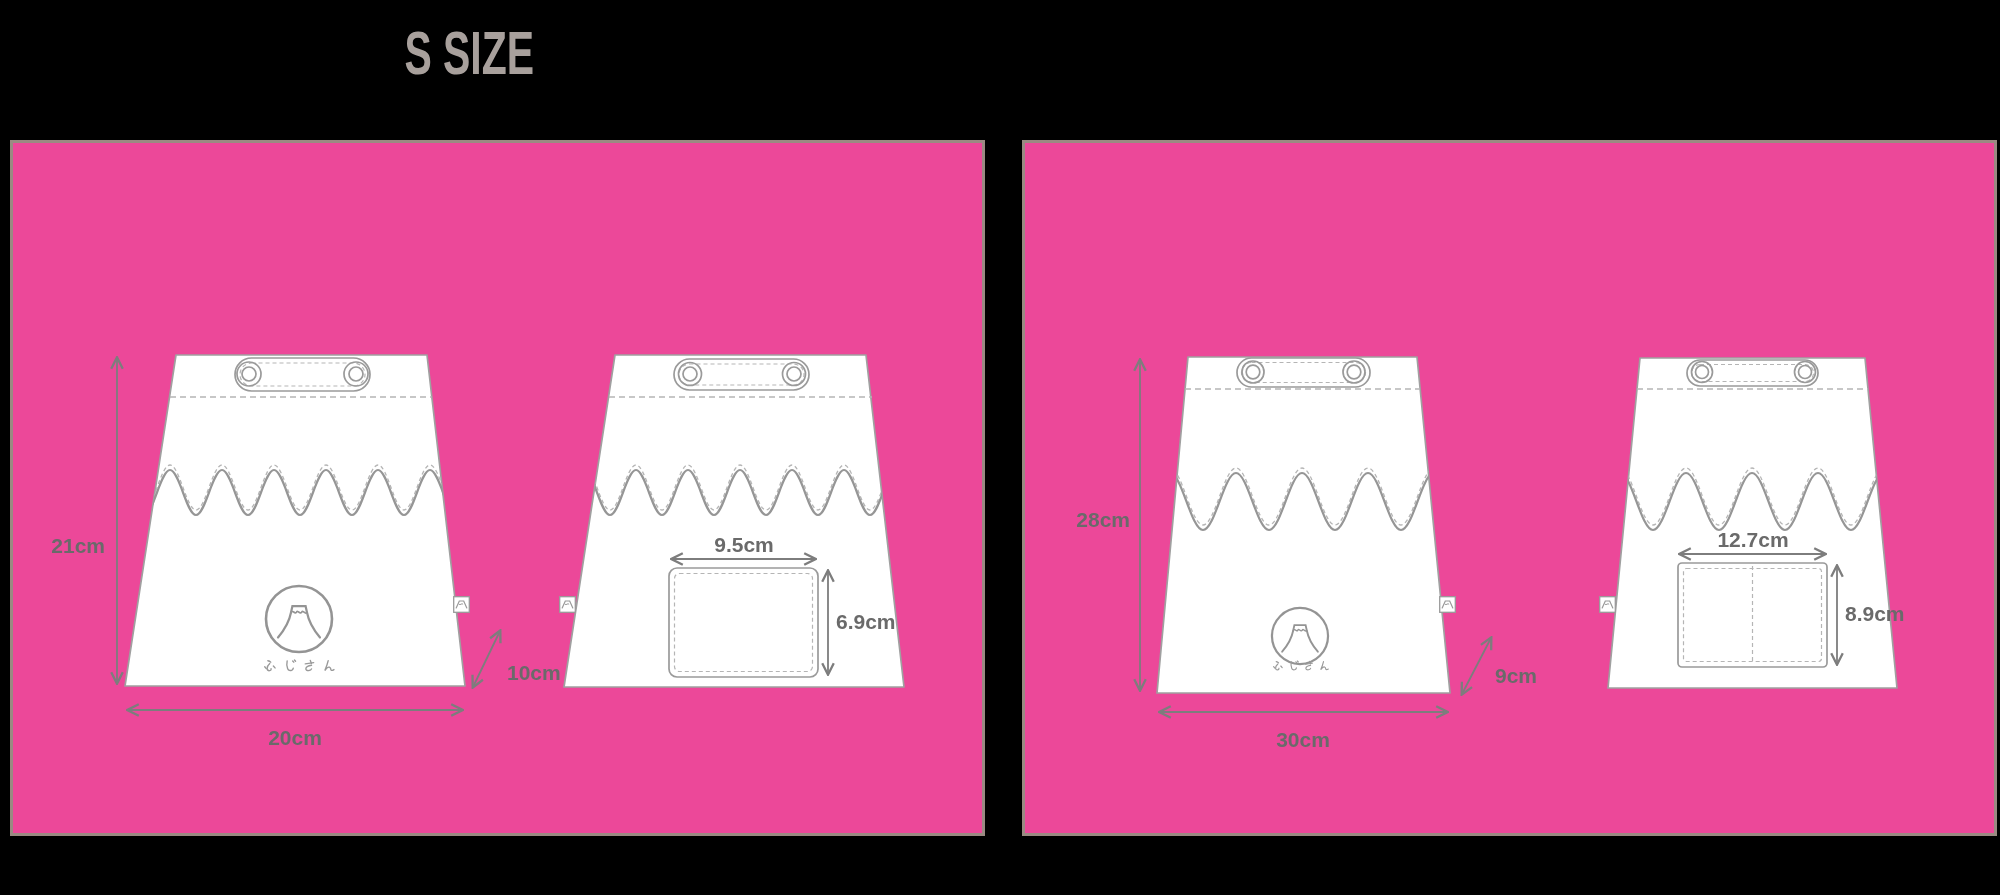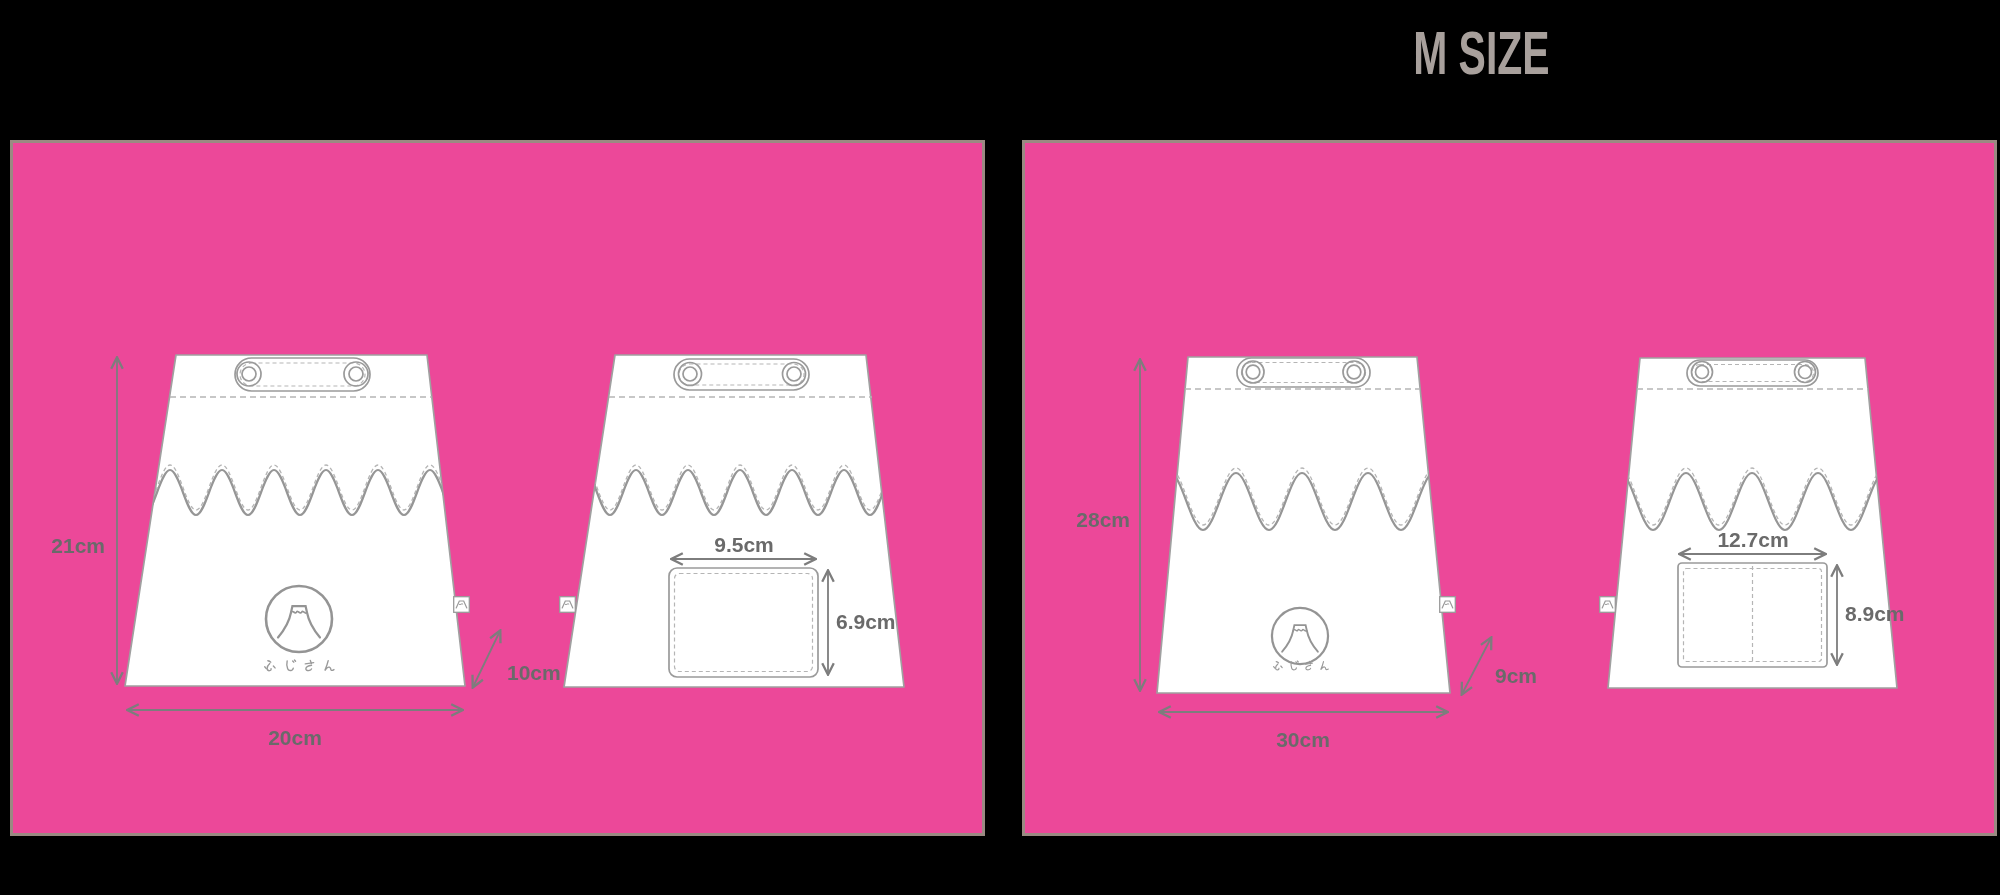--- a/index.html
+++ b/index.html
@@ -59,22 +59,22 @@
       <path d="M6.6,4.4 Q2.2,5.0 1.9,7.2 Q1.7,8.9 4.4,8.8 Q6.2,8.7 6.6,7.4"></path>
     </g>
     <g id="kana-n" fill="none" stroke="#9a9a9a" stroke-width="1.15" stroke-linecap="round">
       <path d="M4.0,0.6 Q3.2,4.2 1.2,8.8 Q3.4,5.4 5.0,6.0 Q6.2,6.5 6.3,8.2 Q7.0,9.2 8.8,8.0"></path>
     </g>
   </defs>
 </svg>
 
 <div id="stage">
 
-  <div class="size-title" id="title-m">
-    <span>M SIZE</span>
+  <div class="size-title" id="title-s">
+    <span>S SIZE</span>
   </div>
 
   <div class="panel" id="panel-s">
     <svg class="diagram" viewBox="13 143 969 690">
       <defs>
         <marker id="arwS" viewBox="0 0 10 10" refX="8.5" refY="5" markerWidth="8" markerHeight="8" orient="auto-start-reverse">
           <path d="M1,1 L9,5 L1,9" fill="none" stroke="#7d7d7d" stroke-width="1.6"></path>
         </marker>
         <clipPath id="clipSF">
             <polygon points="176,355 427,355 465,686 125,686"></polygon>

